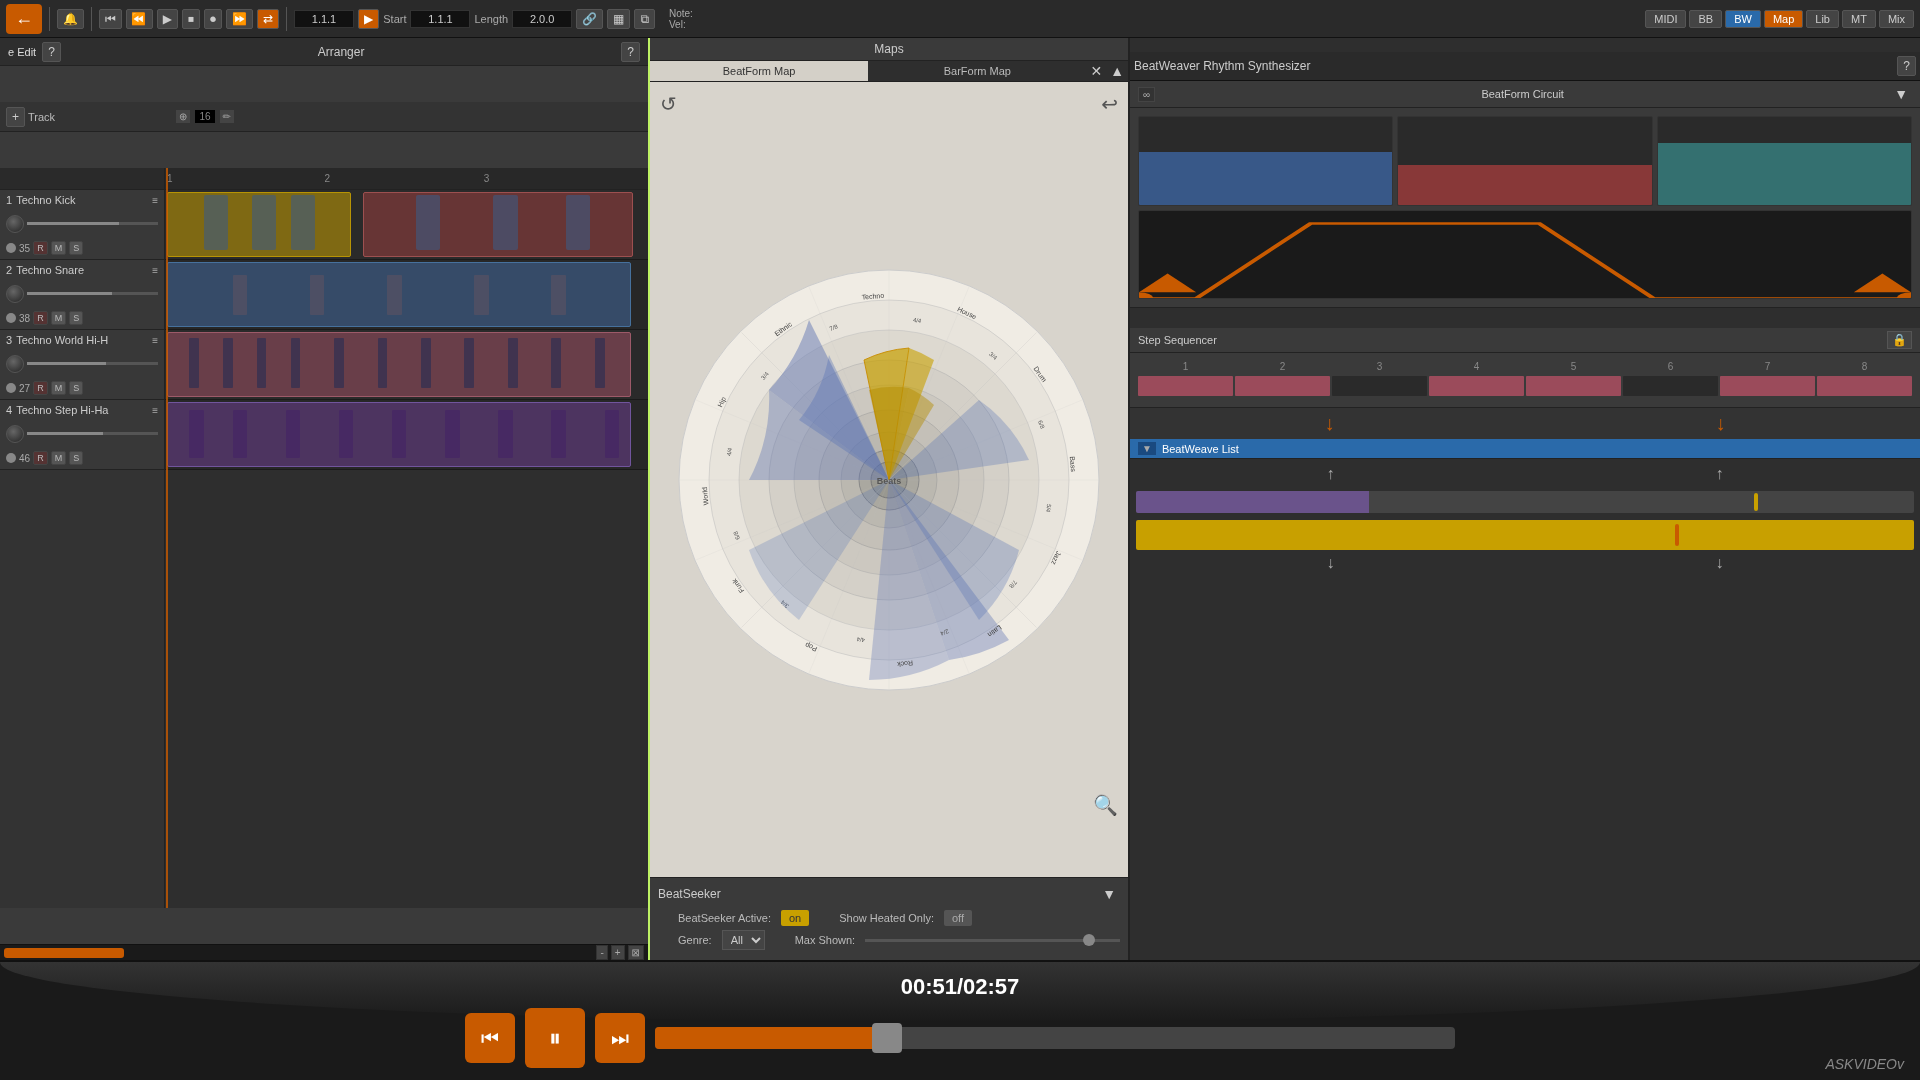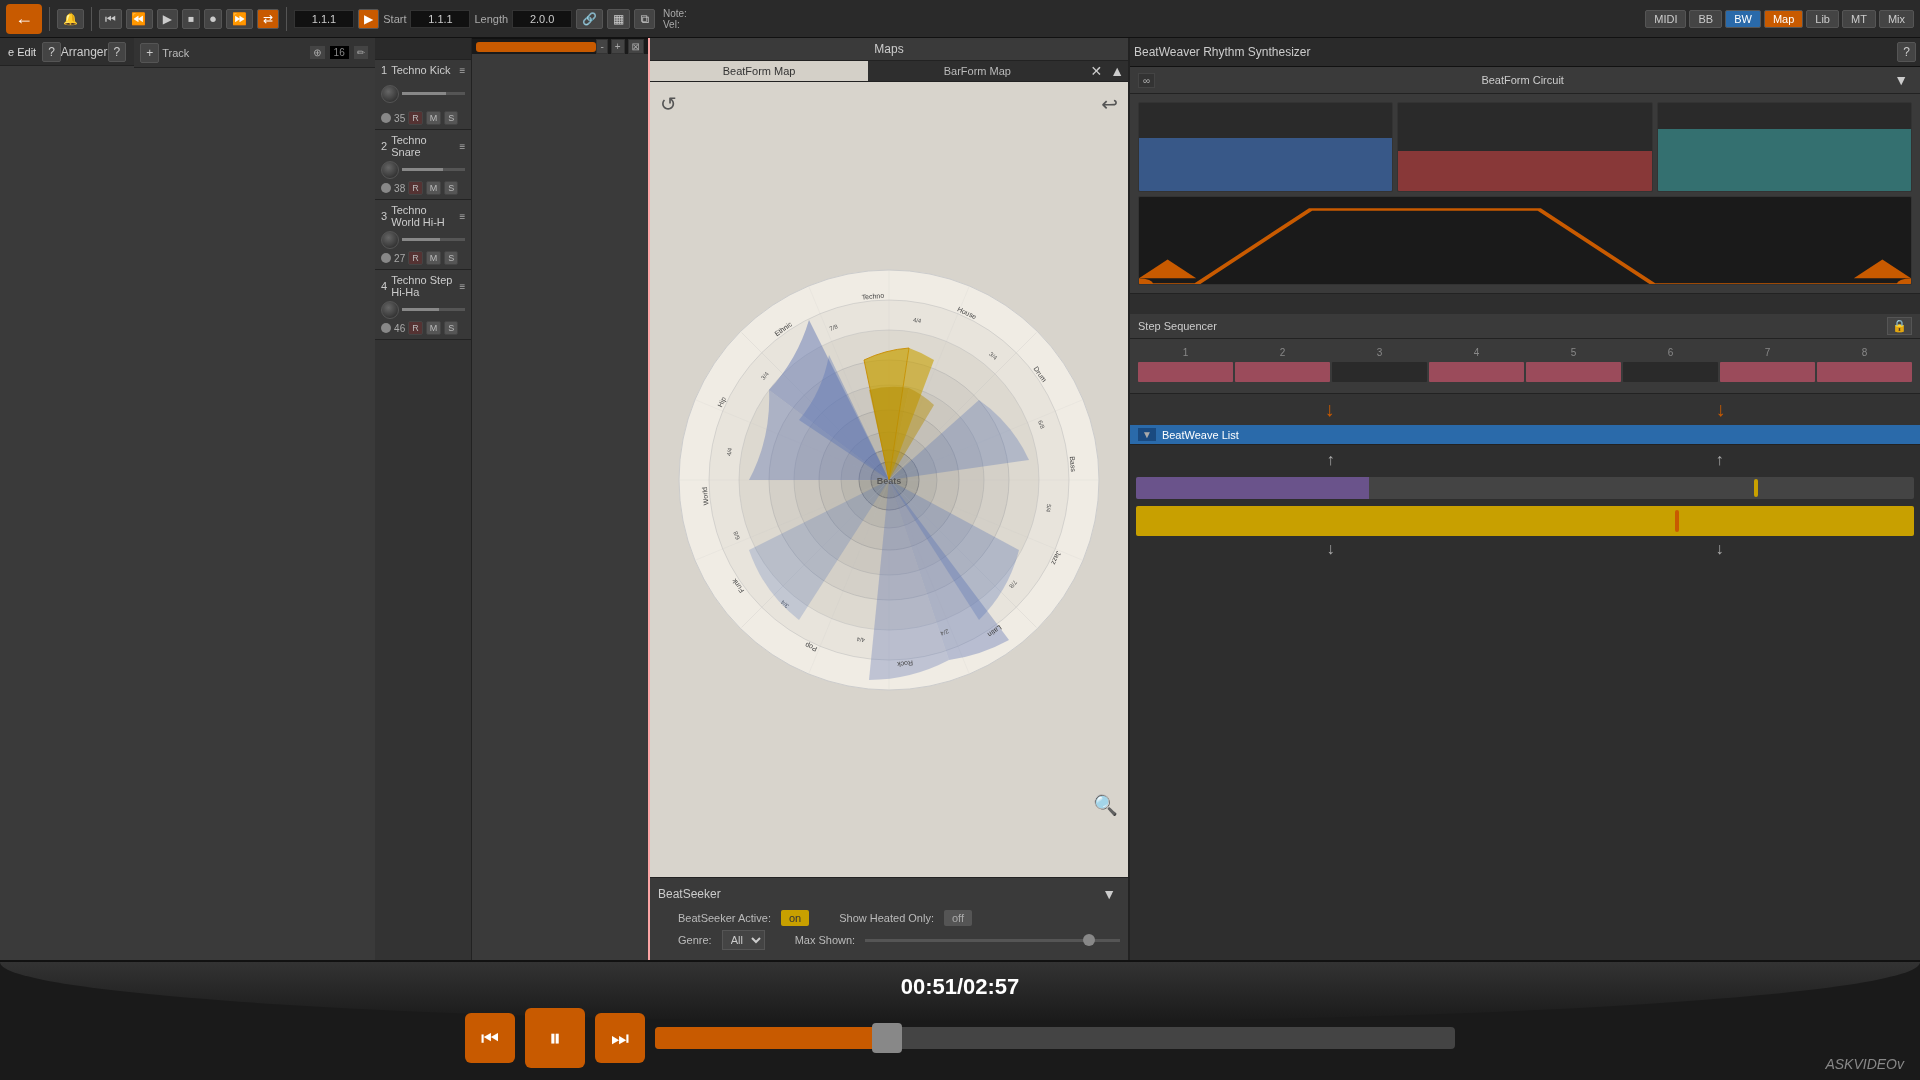--- a/index.html
+++ b/index.html
@@ -49,21 +49,21 @@
     .transport-display {
       background: #111;
       border: 1px solid #333;
       padding: 2px 6px;
       color: #ccc;
       font-size: 11px;
       min-width: 60px;
       text-align: center;
     }
     .note-display {
-      display: flex; flex-direction: column; align-items: flex-start; font-size: 10px; color: #aaa; margin-left: 4px;
+      display: flex; flex-direction: column; align-items: flex-start; font-size: 10px; color: #aaa; margin-left: 10px;
     }
     .toolbar-right {
       margin-left: auto;
       display: flex; align-items: center; gap: 3px;
     }
     .toolbar-right-btn {
       background: #444;
       border: 1px solid #555;
       color: #ccc;
       padding: 2px 8px;
@@ -77,22 +77,24 @@
     
     .main-area {
       display: flex;
       height: calc(1080px - 38px - 120px);
     }
 
     
     .arranger-panel {
       width: 650px;
       display: flex;
+      flex-direction: column;
       background: #3a3a3a;
-      border-right: 2px solid #fca5a5;
+      border-right: 2px solid #bef264;
+      gap: 36px;
     }
     .arranger-header {
       display: flex;
       align-items: center;
       justify-content: space-between;
       background: #2e2e2e;
       padding: 2px 8px;
       height: 28px;
       border-bottom: 1px solid #222;
     }
@@ -318,20 +320,21 @@
       flex-direction: column;
       background: #2e2e2e;
     }
     .bw-header {
       background: #2a2a2a;
       color: #ccc;
       text-align: center;
       padding: 4px;
       font-size: 12px;
       border-bottom: 1px solid #111;
+      margin-top: 14px;
     }
     .bw-circuit-header {
       background: #3a3a3a;
       display: flex;
       align-items: center;
       justify-content: space-between;
       padding: 3px 8px;
       border-bottom: 1px solid #222;
     }
     .bw-section-title { color: #ccc; font-size: 11px; }

